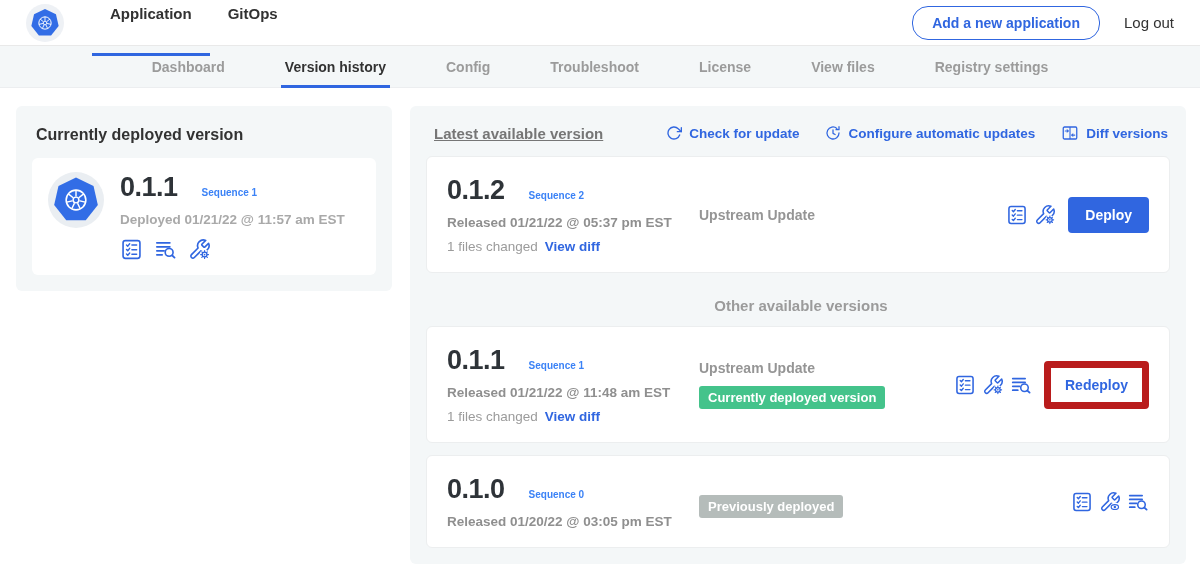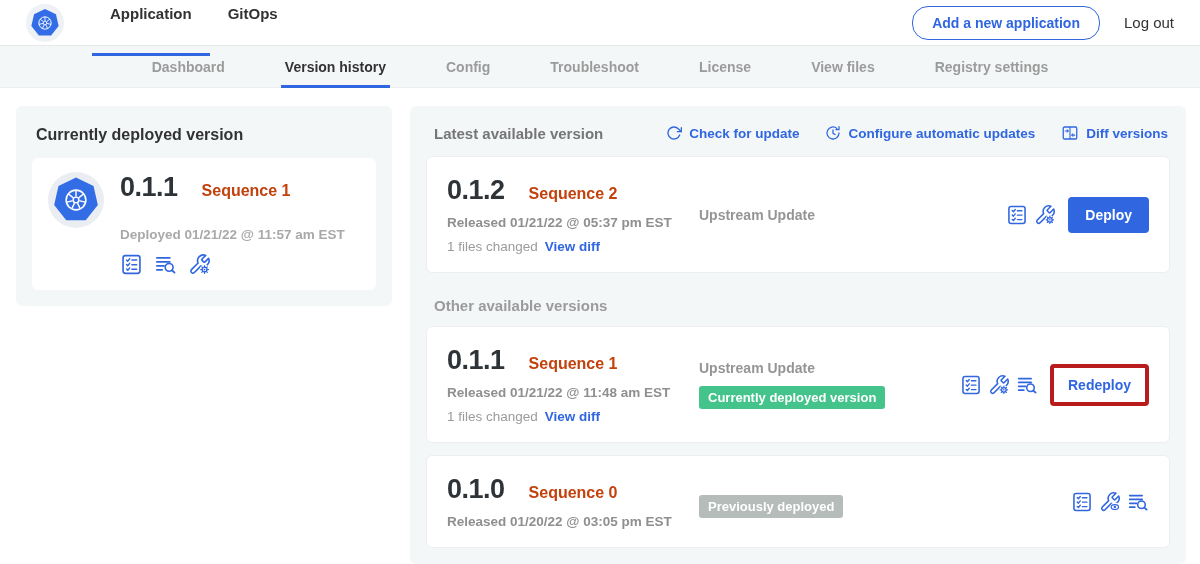--- a/index.html
+++ b/index.html
@@ -34,50 +34,50 @@
   .panel { background:#f4f7f8; border-radius:6px; }
 
   .left-panel { width:376px; padding:14px 16px 16px; flex:0 0 auto; }
   .left-title { font-size:16px; font-weight:700; color:#323232; margin:6px 2px 14px 4px; }
   .deployed-card { background:#fff; border-radius:6px; padding:14px 16px;
     display:flex; gap:16px; align-items:flex-start; }
   .applogo-ring { width:56px; height:56px; border-radius:50%; background:#eaeef2;
     display:flex; align-items:center; justify-content:center; flex:0 0 auto; }
   .version-row { display:flex; align-items:baseline; gap:24px; }
   .version-big { font-size:27px; font-weight:800; color:#2e3338; letter-spacing:-0.5px; }
-  .seq { font-size:16px; font-weight:600; color:#c2410c;text-align:right; }
-  .deployed-line { font-size:13.5px; font-weight:600; color:#a9a9a9; margin-top:24px; }
+  .seq { font-size:10px; font-weight:600; color:#3b82f6;text-align:right; }
+  .deployed-line { font-size:13.5px; font-weight:600; color:#a9a9a9; margin-top:9px; }
   .icon-row { display:flex; align-items:center; gap:11px; margin-top:11px; }
   .icon-btn { color:#3066e0; cursor:pointer; display:inline-flex; }
   .icon-btn svg { display:block; }
 
   .right-panel { flex:1; padding:14px 16px 16px; }
   .rp-header { display:flex; align-items:center; margin:4px 2px 14px 8px; }
-  .rp-title { font-size:15px; font-weight:600; color:#767676; }
+  .rp-title { font-size:15px; font-weight:600; color:#767676;text-decoration:underline; }
   .rp-actions { margin-left:auto; display:flex; align-items:center; gap:26px; }
   .rp-link { display:flex; align-items:center; gap:7px; color:#3066e0;
     font-size:13.5px; font-weight:700; cursor:pointer; white-space:nowrap; }
 
   .vcard { background:#fff; border:1px solid #eceeef; border-radius:6px;
     padding:18px 20px; display:flex; align-items:center; }
   .vcol-info { width:252px; flex:0 0 auto; }
   .vcol-mid { flex:1; }
   .vcol-actions { display:flex; align-items:center; gap:6px; flex:0 0 auto; }
   .released { font-size:13.5px; font-weight:600; color:#8f8f8f; margin-top:9px; }
   .files-line { font-size:13.5px; color:#9b9b9b; margin-top:9px; }
   .view-diff { color:#3066e0; font-weight:700; margin-left:7px; cursor:pointer; }
   .source-label { font-size:14px; font-weight:600; color:#959595; }
   .badge { display:inline-block; margin-top:10px; font-size:13px; font-weight:700;
     color:#fff; padding:4px 9px; border-radius:3px; }
-  .other-title { font-size:15px; font-weight:600; color:#9b9b9b; margin:24px 2px 12px 8px; }
+  .other-title { font-size:15px; font-weight:600; color:#9b9b9b; margin:24px 2px 12px 8px;text-align:center; }
   .vcard + .vcard { margin-top:12px; }
 
   .deploy-btn { background:#3066e0; color:#fff; border:none; font-family:inherit;
     font-size:14px; font-weight:700; border-radius:4px; padding:10px 17px; cursor:pointer; margin-left:6px; }
-  .redeploy-btn { background:#fff; color:#3066e0; border:4px solid #b91c1c; font-family:inherit;
+  .redeploy-btn { background:#fff; color:#3066e0; border:7px solid #b91c1c; font-family:inherit;
     font-size:14px; font-weight:700; border-radius:4px; padding:9px 14px; cursor:pointer; margin-left:6px; }
 
   .sprite { position:absolute; width:0; height:0; overflow:hidden; }
 </style>
 </head>
 <body>
 
 <svg class="sprite" xmlns="http://www.w3.org/2000/svg">
   <defs>
     <symbol id="i-k8s" viewBox="0 0 60 60">

